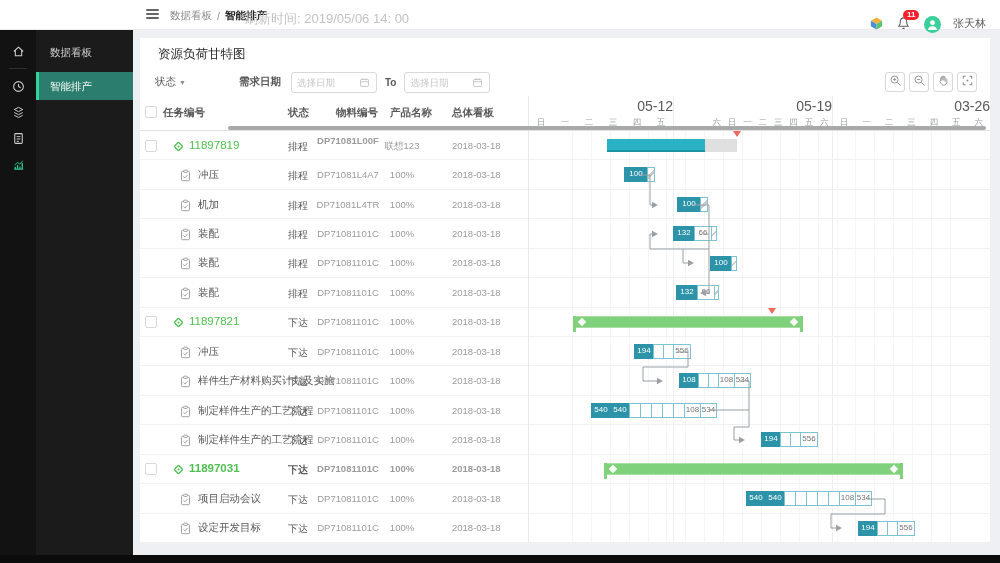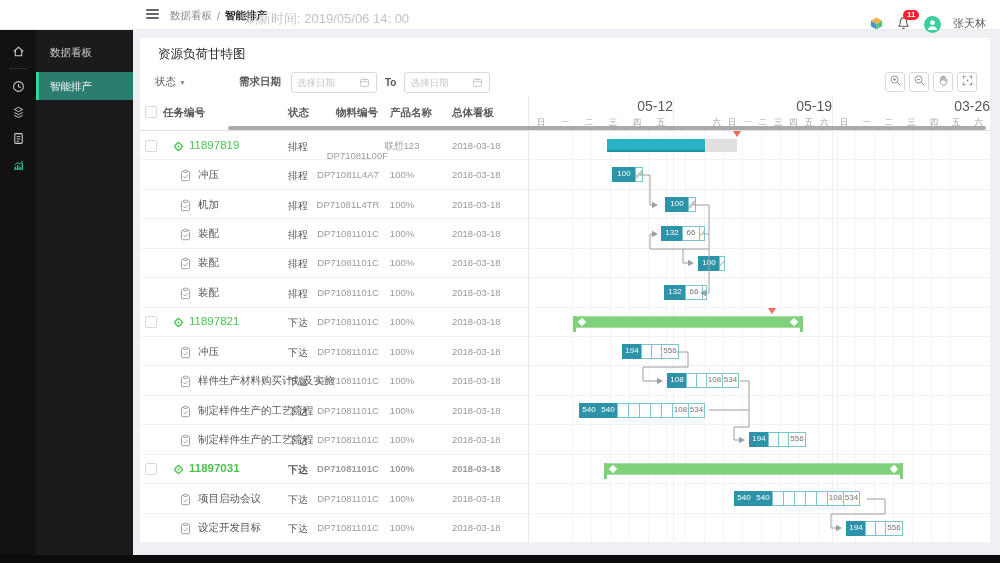--- a/index.html
+++ b/index.html
@@ -64,21 +64,21 @@
   .rcell{position:absolute;white-space:nowrap;z-index:3}
   .task-id{color:#4fc150;font-size:11.5px}
   .task-name{color:#595959;font-size:10.5px}
   .st{color:#595959;font-size:10px}
   .mat,.prod,.fin{color:#9b9b9b;font-size:9.5px}
   .dotb{position:absolute;width:3px;height:3px;border-radius:50%;background:#555}
   .caret-row{position:absolute;font-size:7px;color:#595959;cursor:pointer}
   
   .bar-cells{position:absolute;display:flex;z-index:4}
   .cell{height:15px;border:1px solid #7cc4d1;margin-left:-1px;font-size:8px;line-height:12.5px;text-align:center;color:#737373;background:#fff;cursor:pointer}
-  .cell:first-child{margin-left:4px}
+  .cell:first-child{margin-left:16px}
   .cell.fill{background:#2d93a8;border-color:#2d93a8;color:#fff}
   .cell.hatch{background:linear-gradient(135deg,#fff 40%,#cncn 0) }
   .cell.hatch{background:linear-gradient(135deg,#fff 42%,#c9c9c9 42%,#c9c9c9 58%,#fff 58%)}
   .bar-prog{position:absolute;height:13px;display:flex;z-index:4;cursor:pointer}
   .bar-prog .done{background:#28b2c3;border-bottom:2px solid #1d93a3;height:13px}
   .bar-prog .rest{background:#e0e0e0;height:13px}
   .bar-sum{position:absolute;height:12px;background:#7fd17b;border:1px solid #a8dfa3;z-index:4;cursor:pointer}
   .bar-sum::before,.bar-sum::after{content:'';position:absolute;top:-1px;width:3px;height:16px;background:#7fd17b}
   .bar-sum::before{left:-1px}.bar-sum::after{right:-1px}
   .dia{position:absolute;width:6px;height:6px;background:#fff;transform:rotate(45deg);top:2px;z-index:5}
@@ -288,21 +288,21 @@
       <div class="grow" style="top: 131px; height: 29.43px;">
         <div class="tz"></div>
         <span class="cbox rcell" style="left: 5px; top: 8.715px;"></span>
         <span class="caret-row" style="left: 21px; top: 10.715px;">▼</span>
         <span class="rcell" style="left: 32px; top: 7.715px;"><svg width="13" height="13" viewBox="0 0 14 14">
             <rect x="3.7" y="3.7" width="6.6" height="6.6" rx="1.2" transform="rotate(45 7 7)" stroke="#4fc150" stroke-width="1.4" fill="#fff"></rect>
             <circle cx="7" cy="7" r="1.1" fill="#4fc150"></circle>
           </svg></span>
         <span class="rcell task-id" style="left: 49px; top: 7.715px;">11897819</span>
         <span class="rcell st" style="left: 148px; top: 8.715px;">排程</span>
-        <span class="rcell mat" style="left: 168px; width: 80px; text-align: right; top: 19px;">DP71081L00F</span>
+        <span class="rcell mat" style="left: 168px; width: 80px; text-align: center; top: 4px; font-weight: bold;">DP71081L00F</span>
         <span class="rcell prod" style="left: 227px; width: 70px; text-align: center; top: 8.715px;">联想123</span>
         <span class="rcell fin" style="left: 312px; top: 8.715px;">2018-03-18</span>
         <div class="bar-prog" style="left: 467px; top: 8px;">
           <span class="done" style="width: 98px;"></span>
           <span class="rest" style="width: 32px;"></span>
         </div>
         <div class="marker" style="left: 593px; top: 0px;"></div>
       </div>
       <div class="grow" style="top: 160.43px; height: 29.43px;">
         <div class="tz"></div>

